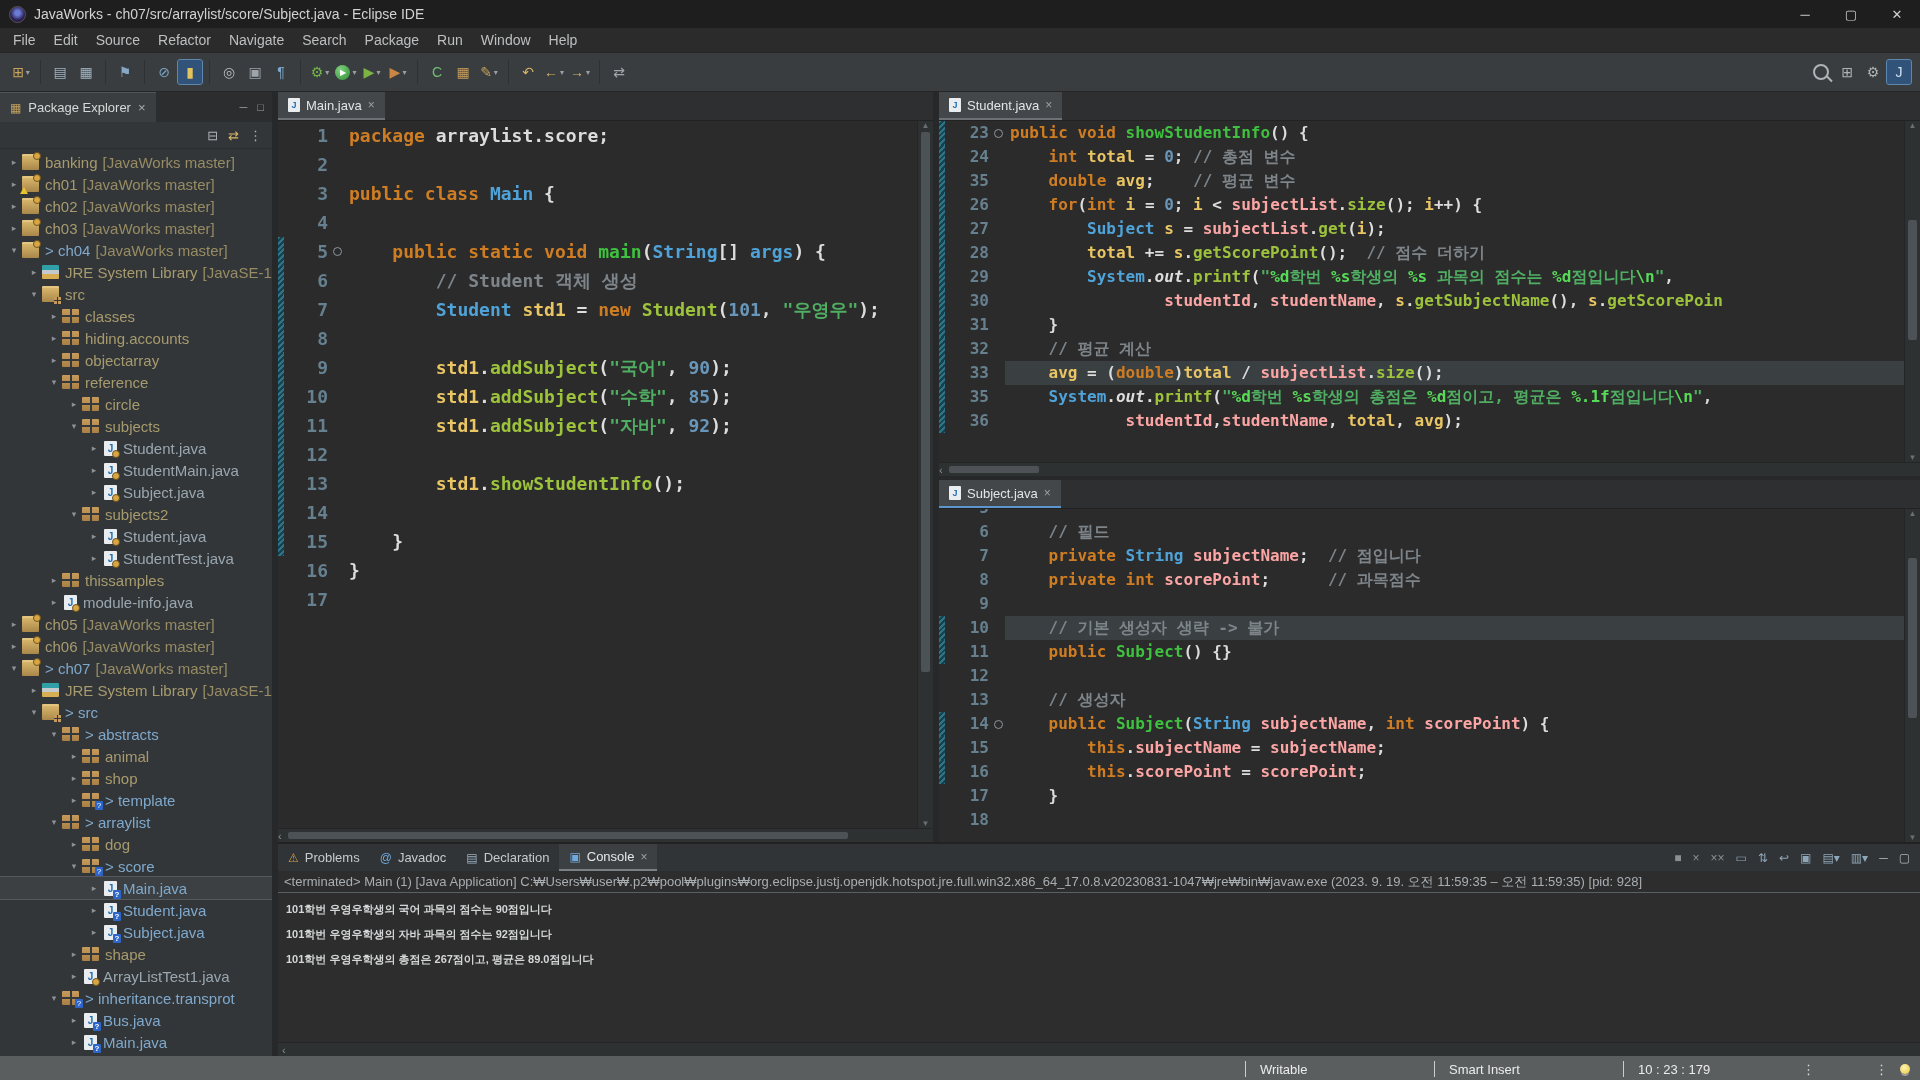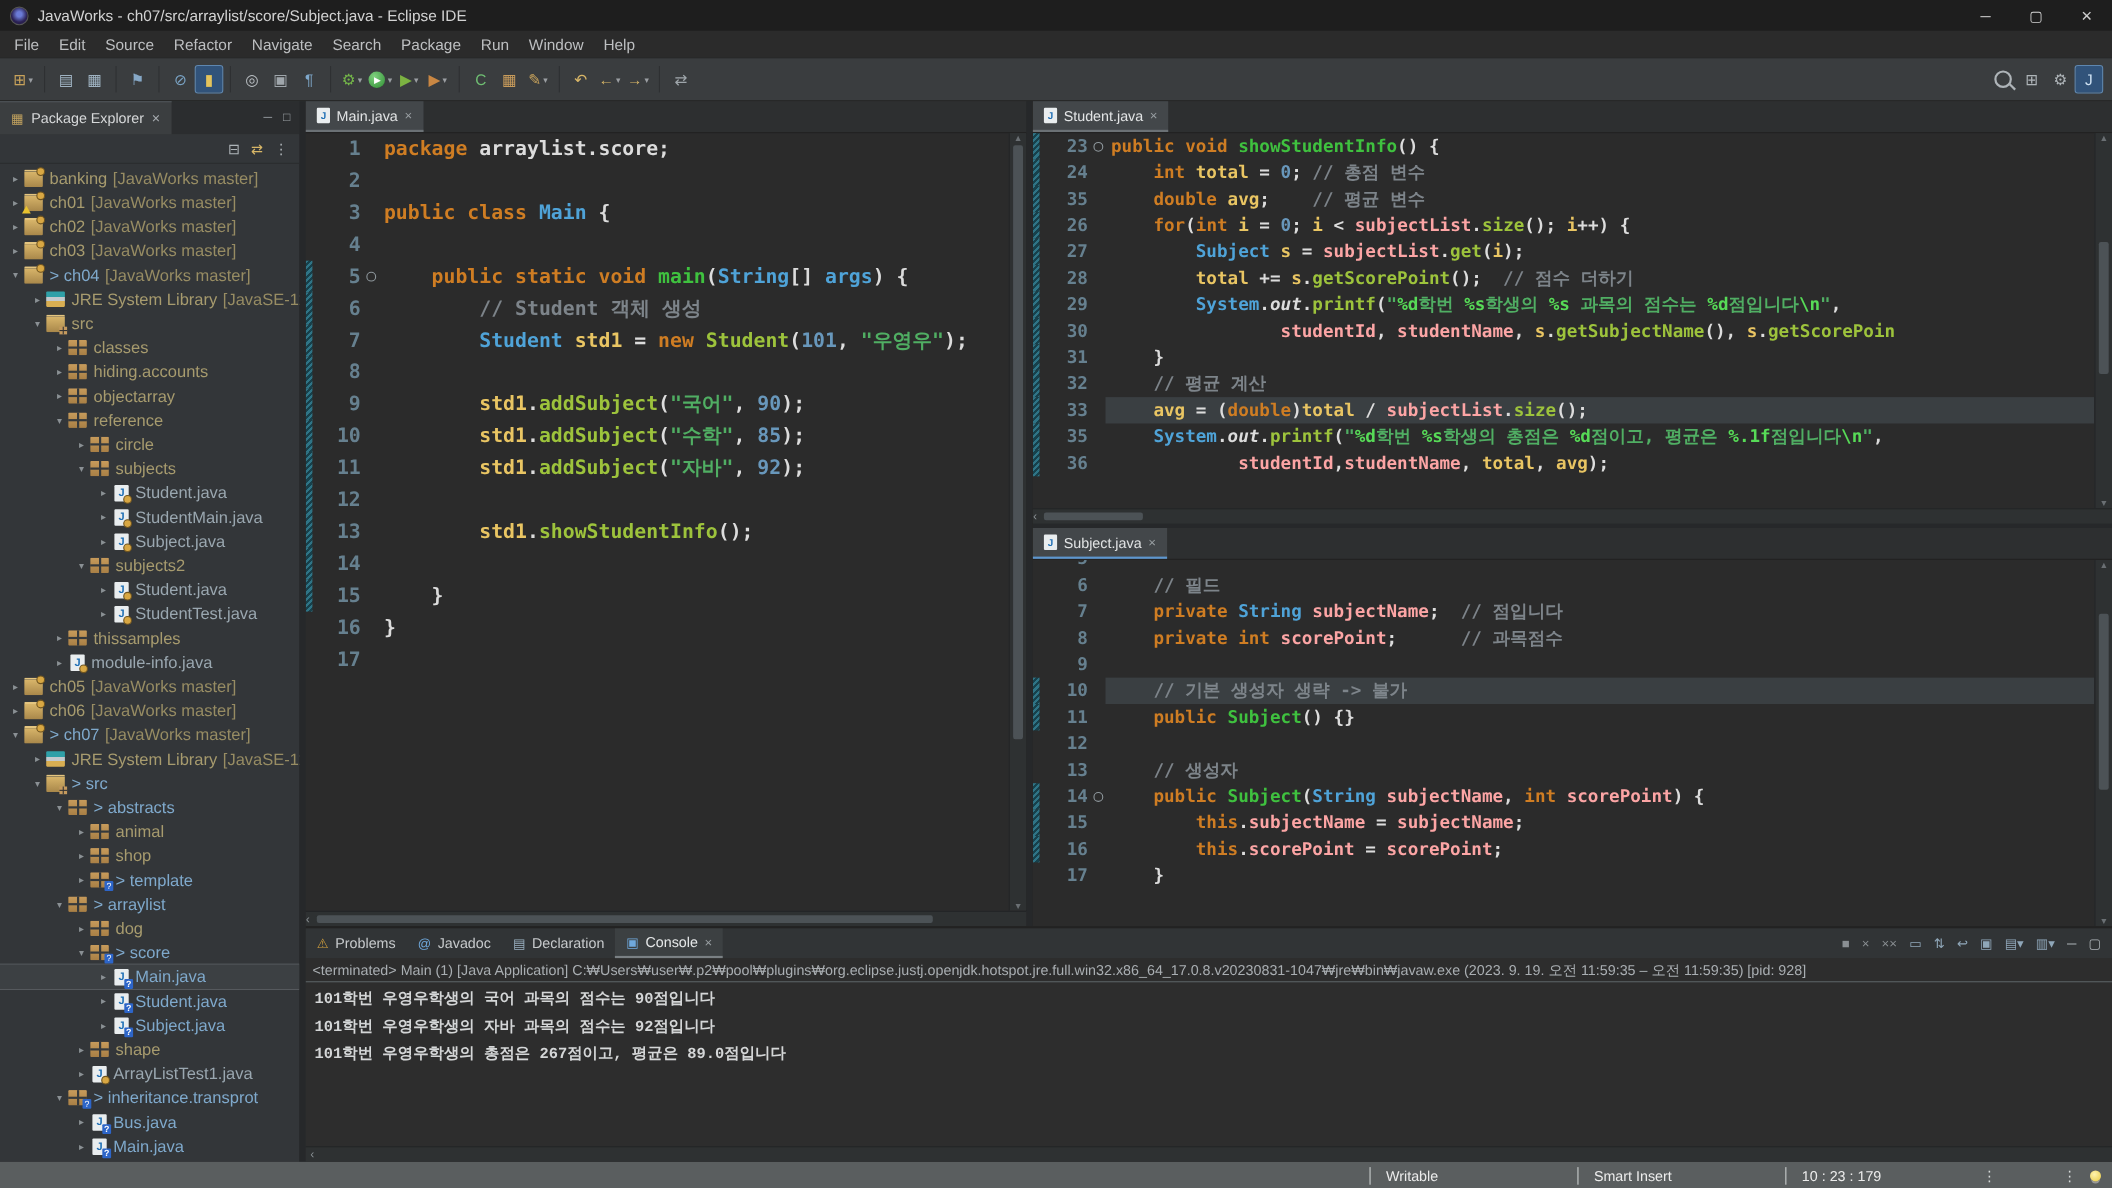--- a/index.html
+++ b/index.html
@@ -87,21 +87,21 @@
   .hsb{height:13px;background:#2E3132;border-top:1px solid #232526;display:flex;align-items:center;color:#8A9094;font-size:11px;}
   .hsb .thumb{height:7px;background:#4C5256;border-radius:2px;margin-left:6px;}
   
   .console{height:214px;background:#2D2D2D;display:flex;flex-direction:column;border-top:2px solid #222;}
   .ctabs{height:27px;background:#313436;display:flex;align-items:stretch;font-size:13px;color:#C7CACC;}
   .ctab{display:flex;align-items:center;gap:6px;padding:0 10px;}
   .ctab.active{background:#3C4042;border-bottom:2px solid #7A8084;color:#E6E8E9;}
   .cticon{font-size:12px;}
   .ctoolbar{margin-left:auto;display:flex;align-items:center;gap:11px;padding-right:10px;color:#8F959A;font-size:12px;}
   .termline{height:21px;border-bottom:1px solid #5A6164;color:#A9AEB2;font-size:13px;display:flex;align-items:center;padding-left:6px;white-space:nowrap;overflow:hidden;}
-  .cout{flex:1;font-family:Liberation Mono, monospace;font-weight:bold;font-size:14px;line-height:25px;color:#D4D6D7;padding:4px 0 0 8px;}
+  .cout{flex:1;font-family:Liberation Sans, sans-serif;font-weight:bold;font-size:11px;line-height:25px;color:#D4D6D7;padding:4px 0 0 8px;}
   .cbottom{height:13px;background:#2E3132;border-top:1px solid #232526;display:flex;align-items:center;color:#8A9094;font-size:11px;padding-left:4px;}
   
   .statusbar{height:26px;background:#5A5E5F;display:flex;align-items:center;color:#ECECEC;font-size:13px;}
   .sbspacer{width:1245px;}
   .sbcell{padding:0 14px;display:flex;align-items:center;height:100%;}
   .sbsep{width:1px;height:16px;background:#C9CDCD;}
   .sbdots{color:#D8DCDC;padding:0 10px;}
   .bulb{width:10px;height:10px;border-radius:50%;background:radial-gradient(circle at 40% 35%,#FFF3B0,#E8C93F);margin:0 10px 0 2px;box-shadow:0 3px 0 -1px #999;}
 </style>
 </head>
@@ -555,20 +555,21 @@
                 <div class="cl"><span class="db"></span><span class="ln">8</span><span class="fold"></span><span class="code"><span class="tk-pln">    </span><span class="tk-kw">private int </span><span class="tk-fld">scorePoint</span><span class="tk-pln">;      </span><span class="tk-cmt">// 과목점수</span></span></div>
                 <div class="cl"><span class="db"></span><span class="ln">9</span><span class="fold"></span><span class="code"></span></div>
                 <div class="cl cur"><span class="db hatch"></span><span class="ln">10</span><span class="fold"></span><span class="code"><span class="tk-pln">    </span><span class="tk-cmt">// 기본 생성자 생략 -&gt; 불가</span></span></div>
                 <div class="cl"><span class="db hatch"></span><span class="ln">11</span><span class="fold"></span><span class="code"><span class="tk-pln">    </span><span class="tk-kw">public </span><span class="tk-mth">Subject</span><span class="tk-pln">() {}</span></span></div>
                 <div class="cl"><span class="db"></span><span class="ln">12</span><span class="fold"></span><span class="code"></span></div>
                 <div class="cl"><span class="db"></span><span class="ln">13</span><span class="fold"></span><span class="code"><span class="tk-pln">    </span><span class="tk-cmt">// 생성자</span></span></div>
                 <div class="cl"><span class="db hatch"></span><span class="ln">14</span><span class="fold"><span class="foldmark"></span></span><span class="code"><span class="tk-pln">    </span><span class="tk-kw">public </span><span class="tk-mth">Subject</span><span class="tk-pln">(</span><span class="tk-cls">String </span><span class="tk-fld">subjectName</span><span class="tk-pln">, </span><span class="tk-kw">int </span><span class="tk-fld">scorePoint</span><span class="tk-pln">) {</span></span></div>
                 <div class="cl"><span class="db hatch"></span><span class="ln">15</span><span class="fold"></span><span class="code"><span class="tk-pln">        </span><span class="tk-kw">this</span><span class="tk-pln">.</span><span class="tk-fld">subjectName</span><span class="tk-pln"> = </span><span class="tk-fld">subjectName</span><span class="tk-pln">;</span></span></div>
                 <div class="cl"><span class="db hatch"></span><span class="ln">16</span><span class="fold"></span><span class="code"><span class="tk-pln">        </span><span class="tk-kw">this</span><span class="tk-pln">.</span><span class="tk-fld">scorePoint</span><span class="tk-pln"> = </span><span class="tk-fld">scorePoint</span><span class="tk-pln">;</span></span></div>
                 <div class="cl"><span class="db"></span><span class="ln">17</span><span class="fold"></span><span class="code"><span class="tk-pln">    }</span></span></div>
+                <div class="cl"><span class="db"></span><span class="ln">18</span><span class="fold"></span><span class="code"></span></div>
               </div>
             <div class="vsb">
               <span>▲</span>
               <div class="thumb" style="height:160px;margin-top:40px;"></div>
               <span style="margin-top:auto;">▼</span>
             </div>
           </div>
         </div>
       </div>
     </div>

